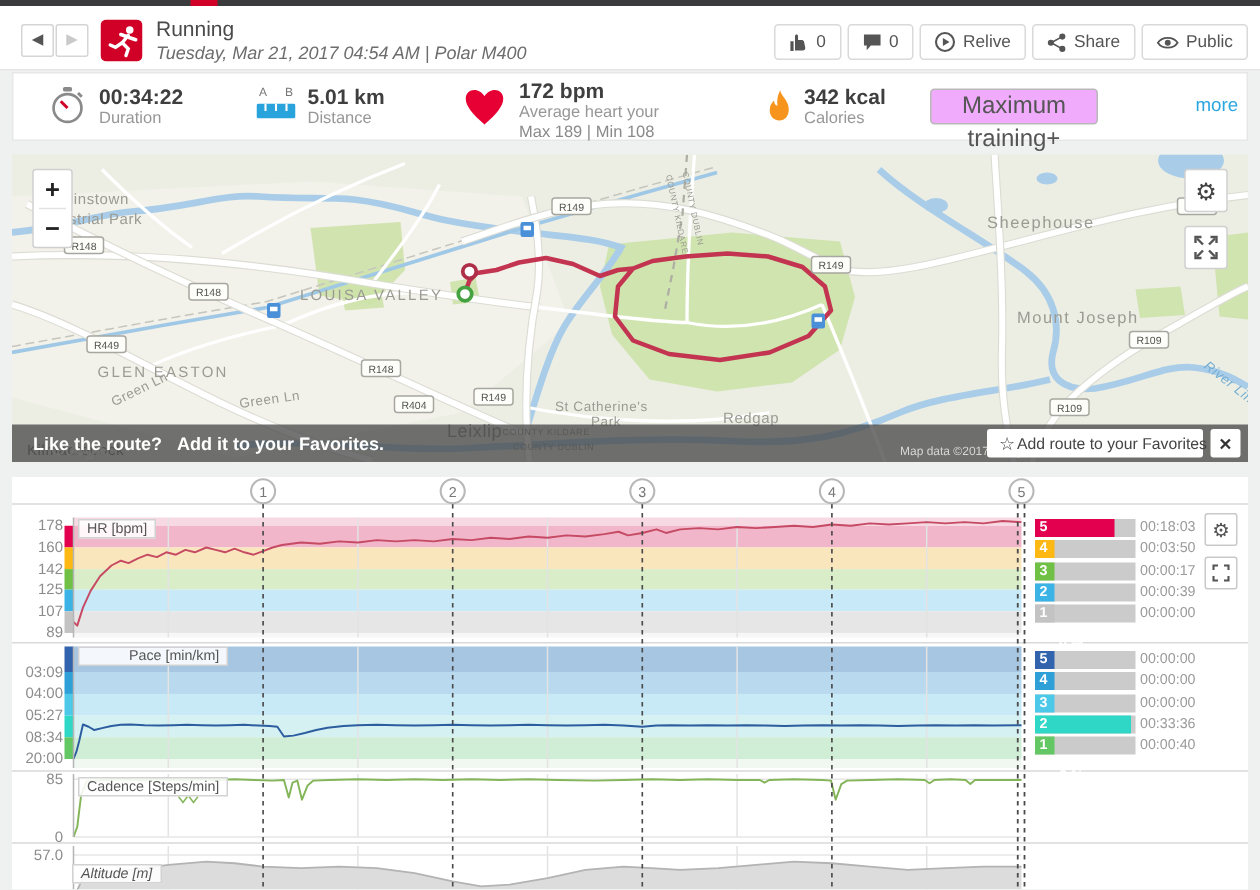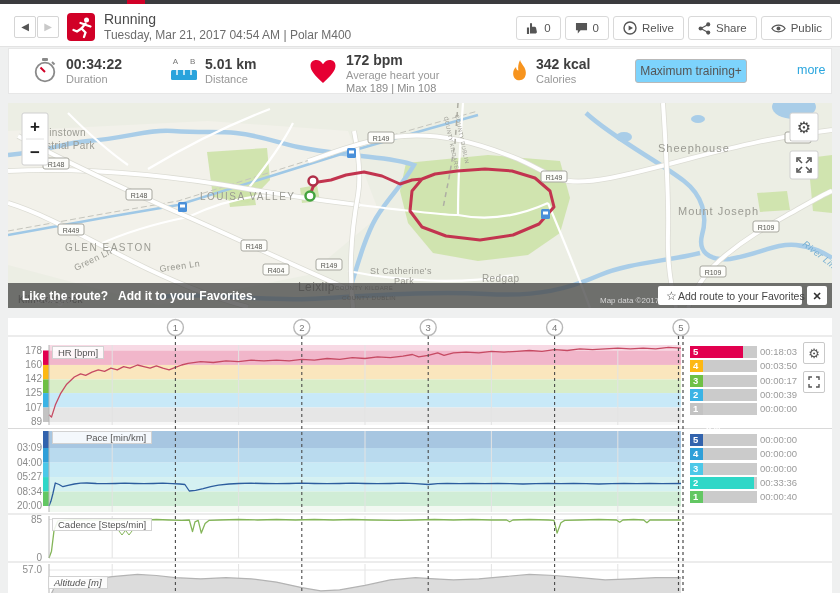--- a/index.html
+++ b/index.html
@@ -9,30 +9,30 @@
 
   
   #top-strip { position:absolute; left:0; top:0; width:840px; height:4px; background:#3b3b3e; }
   #top-strip .accent { position:absolute; left:127px; top:0; width:18px; height:4px; }
 
   
   #header { position:absolute; left:0; top:4px; width:840px; height:43px; background:#fff; border-bottom:1px solid #e3e3e3; }
   .navbtn { position:absolute; top:12px; width:22px; height:22px; background:#fff; border:1px solid #d5d5d5; border-radius:2px; font-size:10px; text-align:center; line-height:20px; color:#555; cursor:pointer; }
   #activity-icon { position:absolute; left:67px; top:9px; width:28px; height:28px; border-radius:4px; }
   #activity-title { position:absolute; left:104px; top:7px; font-size:14px; color:#4a4a4a; }
-  #activity-subtitle { position:absolute; left:104px; top:24px; font-size:12px; color:#6d6d6d; }
+  #activity-subtitle { position:absolute; left:104px; top:24px; font-size:12px; color:#6d6d6d;font-style:italic; }
   #header-actions { position:absolute; right:8px; top:12px; height:24px; display:flex; gap:4px; }
   .hbtn { height:24px; background:#fff; border:1px solid #d9d9d9; border-radius:3px; font-size:11.5px; color:#555; display:flex; align-items:center; gap:5px; padding:0 9px; cursor:pointer; white-space:nowrap; }
 
   
   #stats { position:absolute; left:8px; top:48px; width:824px; height:46px; background:#fff; border:1px solid #e7e7e7; }
   .stat-val { font-size:14px; font-weight:bold; color:#3f3f3f; }
   .stat-lab { font-size:11px; color:#979797; margin-top:1px; }
   .stat-sub { font-size:11px; color:#8a8a8a; margin-top:1px; }
-  #benefit-btn { position:absolute; left:626px; top:10px; width:112px; height:24px; border:1px solid #b9b9b9; border-radius:3px; background:#7dd3fc; font-size:12px; color:#555; text-align:center; line-height:22px; cursor:pointer; }
+  #benefit-btn { position:absolute; left:611px; top:10px; width:112px; height:24px; border:1px solid #b9b9b9; border-radius:3px; background:#f0abfc; font-size:16px; color:#555; text-align:center; line-height:22px; cursor:pointer; }
   #more-link { position:absolute; left:788px; top:14px; font-size:12.5px; color:#2ba6de; cursor:pointer; }
 
   
   #map { position:absolute; left:8px; top:103px; width:824px; height:205px; background:#eceee4; overflow:hidden; }
 
   
   #charts-panel { position:absolute; left:8px; top:318px; width:824px; height:275px; background:#fff; }
   .chart-title { position:absolute; background:rgba(255,255,255,.88); border:1px solid #d2d2d2; font-size:9.5px; color:#555; padding:0px 5px; line-height:11px; height:13px; white-space:nowrap; z-index:3; }
   .zone-row { position:absolute; height:12px; }
   .zone-track { position:absolute; left:0; top:0; height:12px; background:#cbcbcb; }

